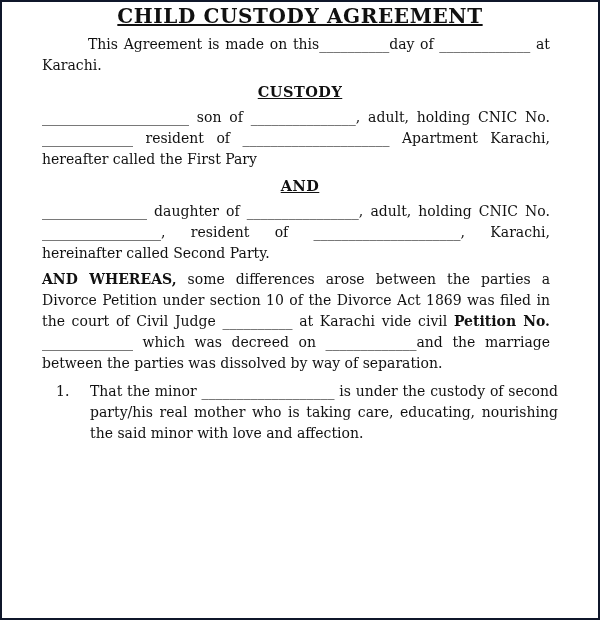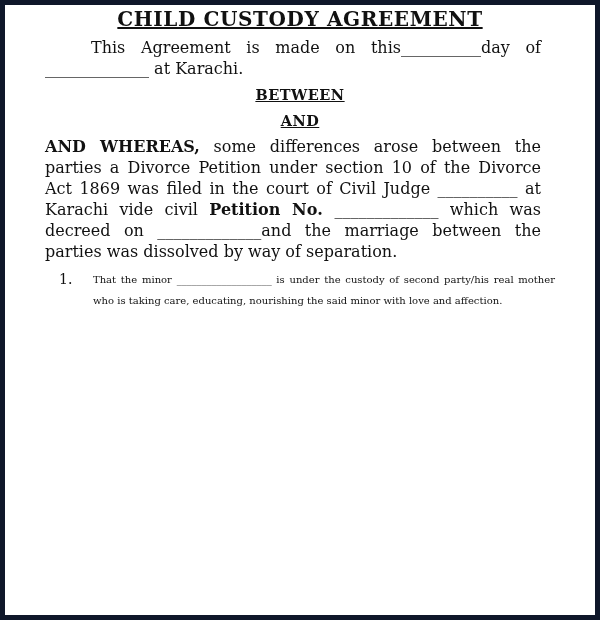--- a/index.html
+++ b/index.html
@@ -5,38 +5,38 @@
   * { box-sizing: border-box; }
   html, body { margin: 0; padding: 0; background: #ffffff; }
   body {
     width: 600px; height: 620px;
     font-family: "DejaVu Serif", "Liberation Serif", serif;
     color: #111111;
   }
   .page {
     width: 600px; height: 620px;
     background: #ffffff;
-    border: 5px solid #0f172a;
+    border: 2px solid #0f172a;
     padding: 2px 40px 8px 40px;
     overflow: hidden;
   }
   .title {
     font-size: 20px;
     font-weight: bold;
     text-align: center;
     text-decoration: underline;
     letter-spacing: 0.6px;
     line-height: 24px;
     margin: 0 0 6px 0;
   }
   .para {
-    font-size: 16px;
+    font-size: 14px;
     line-height: 21px;
     text-align: justify;
-    margin: 0 14px 5px 0;
+    margin: 0 8px 5px 0;
   }
   .indent { text-indent: 46px; }
   .heading {
     font-size: 14.5px;
     font-weight: bold;
     text-align: center;
     text-decoration: underline;
     letter-spacing: 0.5px;
     line-height: 21px;
     margin: 5px 0 5px 0;
@@ -47,39 +47,41 @@
     margin: 7px 0 0 14px;
   }
   .num {
     flex: none;
     width: 34px;
     font-size: 14px;
     line-height: 21px;
   }
   .item-text {
     flex: 1;
-    font-size: 10px;
+    font-size: 14px;
     line-height: 21px;
     text-align: justify;
   }
 </style>
 </head>
 <body>
 
 <div class="page">
 
   <h1 class="title">CHILD CUSTODY AGREEMENT</h1>
 
   <p class="para indent">This Agreement is made on this__________day of _____________ at Karachi.</p>
 
-  <h2 class="heading">BETWEEN</h2>
+  <h2 class="heading">CUSTODY</h2>
 
+  <p class="para">_____________________ son of _______________, adult, holding CNIC No. _____________ resident of _____________________ Apartment Karachi, hereafter called the First Pary</p>
 
   <h2 class="heading">AND</h2>
 
+  <p class="para">_______________ daughter of ________________, adult, holding CNIC No. _________________, resident of _____________________, Karachi, hereinafter called Second Party.</p>
 
 
   <p class="para"><span class="bold">AND WHEREAS,</span><span> some differences arose between the parties a Divorce Petition under section 10 of the Divorce Act 1869 was filed in the court of Civil Judge __________ at Karachi vide civil </span><span class="bold">Petition No. </span><span>_____________ which was decreed on _____________and the marriage between the parties was dissolved by way of separation.</span></p>
 
 
   <div class="list">
     <span class="num">1.</span>
     <span class="item-text">That the minor ___________________ is under the custody of second party/his real mother who is taking care, educating, nourishing the said minor with love and affection.</span>
   </div>
 

